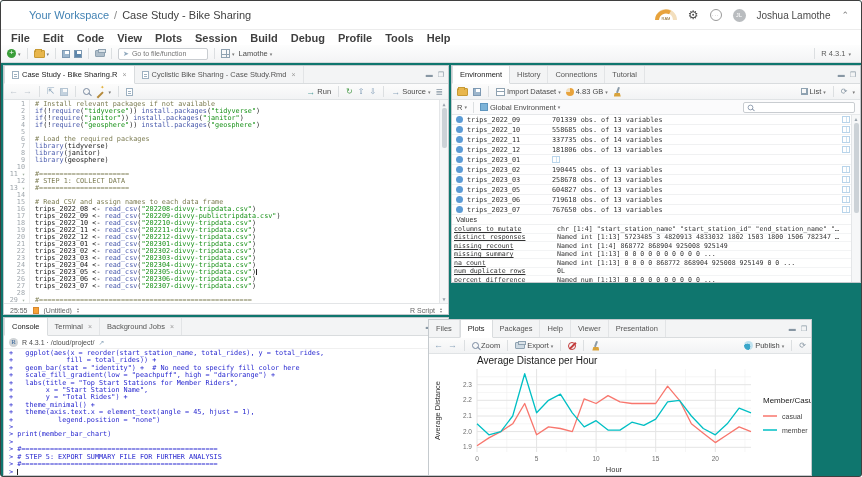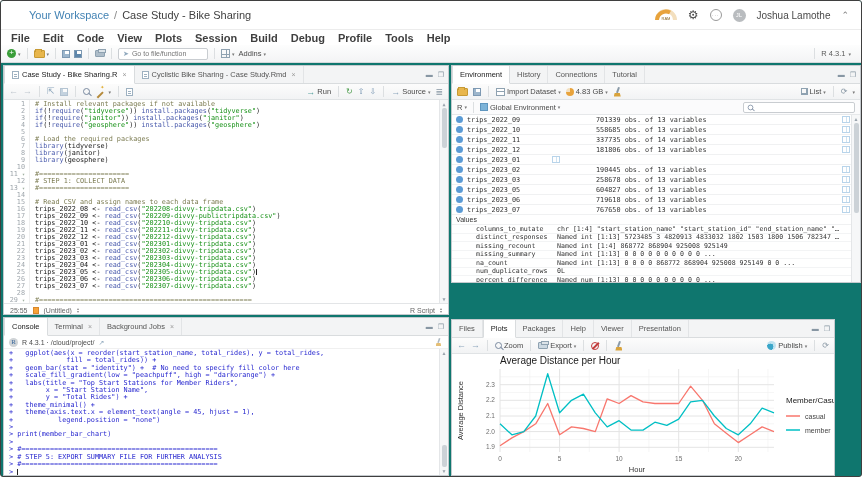--- a/index.html
+++ b/index.html
@@ -44,21 +44,21 @@
   .ic-grid:before{content:"";position:absolute;left:4px;top:0;bottom:0;width:1px;background:#8fa2b1;}
   .ic-grid:after{content:"";position:absolute;top:4px;left:0;right:0;height:1px;background:#8fa2b1;}
   #toolbar .spacer{flex:1;}
   .rver{font-size:7.5px;color:#5a5a5a;display:flex;gap:3px;align-items:center;padding-right:4px;}
 
   
   .pane{position:absolute;background:#fff;border:1px solid #c5cace;overflow:hidden;}
   #source-pane{left:2px;top:64px;width:446px;height:250px;}
   #console-pane{left:2px;top:316px;width:446px;height:159px;}
   #env-pane{left:450px;top:64px;width:410px;height:218px;}
-  #plots-pane{left:450px;top:318px;width:384px;height:157px;}
+  #plots-pane{left:427px;top:318px;width:384px;height:157px;}
 
   .tabbar{height:18px;background:#f3f4f5;border-bottom:1px solid #d9dcde;display:flex;align-items:stretch;position:relative;}
   .tab{display:flex;align-items:center;gap:3px;padding:0 7px;font-size:7.5px;color:#555;border-right:1px solid #e2e4e6;}
   .tab.active{background:#fff;color:#222;border-right:1px solid #d9dcde;border-left:1px solid #d9dcde;margin-bottom:-1px;border-bottom:1px solid #fff;}
   .tab .x{color:#9a9a9a;font-size:7px;margin-left:2px;}
   .ic-doc{width:7px;height:8px;background:#fff;border:1px solid #9db0c0;position:relative;}
   .ic-doc:before{content:"";position:absolute;left:1px;top:2px;right:1px;height:1px;background:#9db0c0;box-shadow:0 2px 0 #9db0c0;}
   .winbtns{position:absolute;right:4px;top:0;bottom:0;display:flex;align-items:center;gap:5px;}
   .wb{font-size:7px;color:#8796a3;}
 
@@ -110,26 +110,26 @@
   #env-toolbar2{height:15px;background:#fbfbfc;border-bottom:1px solid #e6e8ea;display:flex;align-items:center;gap:4px;padding:0 5px;font-size:7.5px;color:#4a4a4a;}
   .cube{width:8px;height:8px;background:#7db3d8;border:1px solid #5f96bf;}
   .searchbox{margin-left:auto;display:flex;align-items:center;gap:2px;width:112px;height:11px;border:1px solid #c9cdd1;border-radius:2px;background:#fff;padding:0 3px;}
   .mem-pie{width:8px;height:8px;border-radius:50%;background:conic-gradient(#e8a33c 0 75%, #f3dfbe 75% 100%);}
   .import-ic{width:9px;height:8px;border:1px solid #8fa2b1;position:relative;background:#fff;}
   .import-ic:before{content:"";position:absolute;top:2px;left:0;right:0;height:1px;background:#8fa2b1;}
   #env-list{height:203px;overflow:hidden;position:relative;font-family:"DejaVu Sans Mono",monospace;}
   .env-row{height:10px;display:flex;align-items:center;border-bottom:1px solid #f0f1f2;font-size:6.8px;color:#333;position:relative;}
   .env-row .disc{width:7px;height:7px;border-radius:50%;background:#5b9bd5;margin:0 4px 0 4px;flex:none;}
   .env-row .nm{width:85px;flex:none;overflow:hidden;}
-  .env-row .ds{flex:1;overflow:hidden;white-space:nowrap;margin-left:44px;}
+  .env-row .ds{flex:1;overflow:hidden;white-space:nowrap;}
   .env-row .tblic{width:8px;height:7px;border:1px solid #b8d4ea;margin-right:10px;flex:none;position:relative;}
   .env-row .tblic:before{content:"";position:absolute;left:3px;top:0;bottom:0;width:1px;background:#cfe2f0;}
   .vals-hdr{height:10px;display:flex;align-items:center;padding-left:4px;font-family:"Liberation Sans",sans-serif;font-size:7px;color:#333;border-bottom:1px solid #f0f1f2;}
   .val-row{height:8.5px;display:flex;align-items:center;border-bottom:1px solid #f3f4f5;font-size:6.6px;color:#333;}
-  .val-row .nm{width:105px;flex:none;padding-left:24px;overflow:hidden;}
+  .val-row .nm{width:105px;flex:none;padding-left:2px;overflow:hidden;text-decoration:underline;}
   .val-row .ds{flex:1;overflow:hidden;white-space:nowrap;}
 
   
   #plot-body{height:121px;background:#fff;position:relative;}
 </style>
 </head>
 <body>
 
 <div id="app">
 
@@ -192,21 +192,21 @@
     <span class="goto">
       <span class="arrow" style="font-size:7px;">➤</span>
       <input placeholder="Go to file/function" style="">
     </span>
     <span class="sep"></span>
     <span class="tbtn">
         <span class="ic ic-grid"></span>
         <span class="caret">▾</span>
       </span>
     <span class="tbtn">
-        <span>Addins</span>
+        <span>Lamothe</span>
         <span class="caret">▾</span>
       </span>
     <span class="spacer"></span>
     <span class="sep"></span>
     <span class="rver">
         <span>R 4.3.1</span>
         <span class="caret">▾</span>
       </span>
   </div>
 

